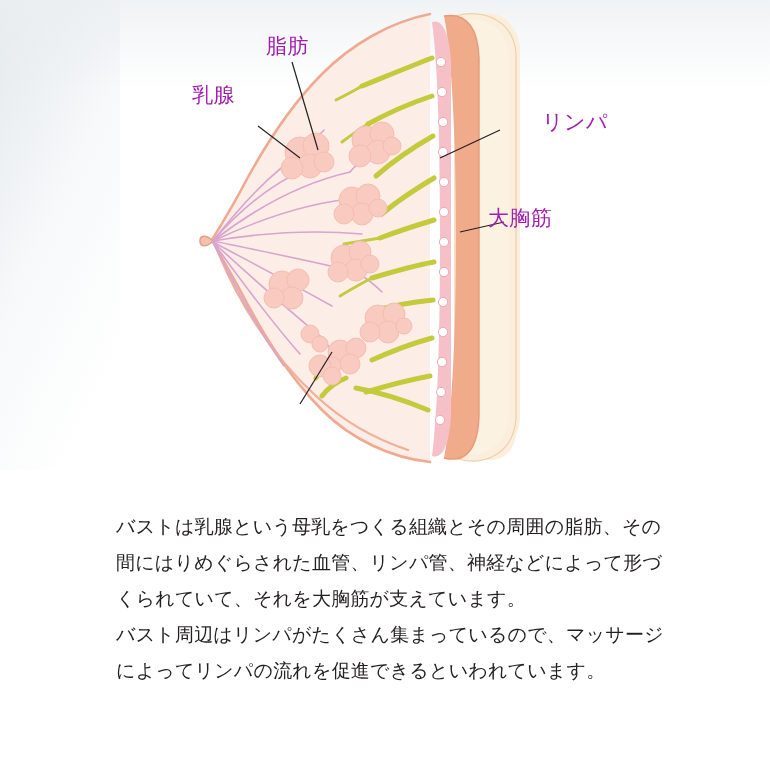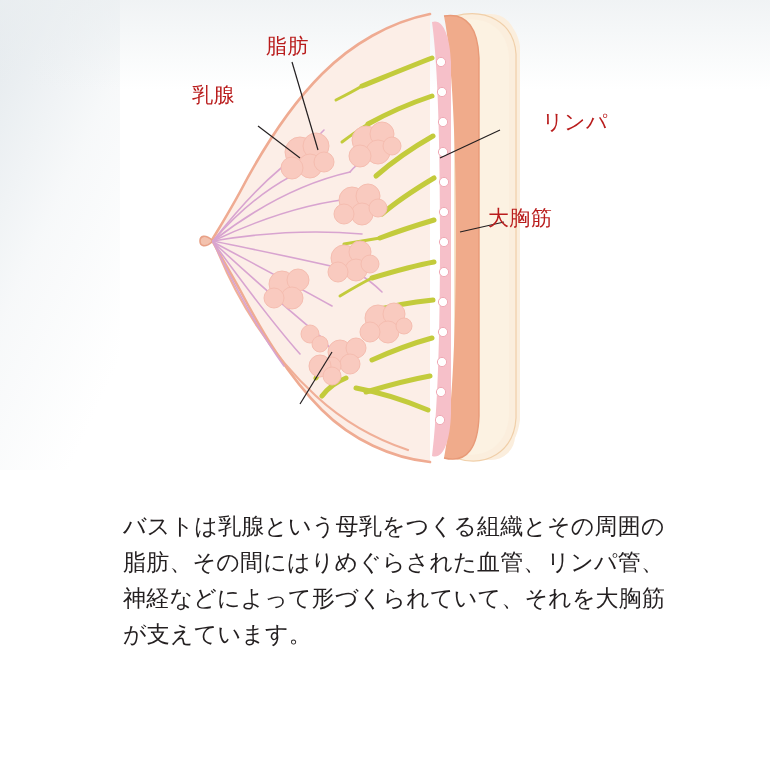--- a/index.html
+++ b/index.html
@@ -37,38 +37,38 @@
   #diagram {
     position: absolute;
     left: 0; top: 0;
     width: 770px;
     height: 480px;
   }
   .label {
     position: absolute;
     font-family: Liberation Mono, monospace;
     font-size: 21px;
-    color: #b91c1c;
+    color: #a21caf;
     letter-spacing: 0.5px;
     white-space: nowrap;
     text-align: right;
   }
   #lbl-shibou   { left: 266px; top: 32px; }
   #lbl-nyusen   { left: 192px; top: 81px; }
   #lbl-rinpa    { left: 498px; top: 108px; margin-left: 44px; }
   #lbl-daikyo   { left: 488px; top: 204px; }
   #lbl-cooper   { left: 196px; top: 410px; }
 
   #body-text {
     position: absolute;
-    left: 123px;
+    left: 116px;
     top: 508px;
     width: 560px;
     font-family: "DejaVu Sans", "Liberation Sans", sans-serif;
-    font-size: 23px;
+    font-size: 19px;
     line-height: 36px;
     color: #231f20;
     letter-spacing: 0.2px;
   }
   #body-text p {
     margin: 0;
   }
 </style>
 </head>
 <body>
@@ -231,15 +231,16 @@
     </g>
   </svg>
 
   <div class="label" id="lbl-shibou">脂肪</div>
   <div class="label" id="lbl-nyusen">乳腺</div>
   <div class="label" id="lbl-rinpa">リンパ</div>
   <div class="label" id="lbl-daikyo">大胸筋</div>
 
   <div id="body-text">
     <p>バストは乳腺という母乳をつくる組織とその周囲の脂肪、その間にはりめぐらされた血管、リンパ管、神経などによって形づくられていて、それを大胸筋が支えています。</p>
+    <p>バスト周辺はリンパがたくさん集まっているので、マッサージによってリンパの流れを促進できるといわれています。</p>
   </div>
 
 </div>
 
 </body></html>

